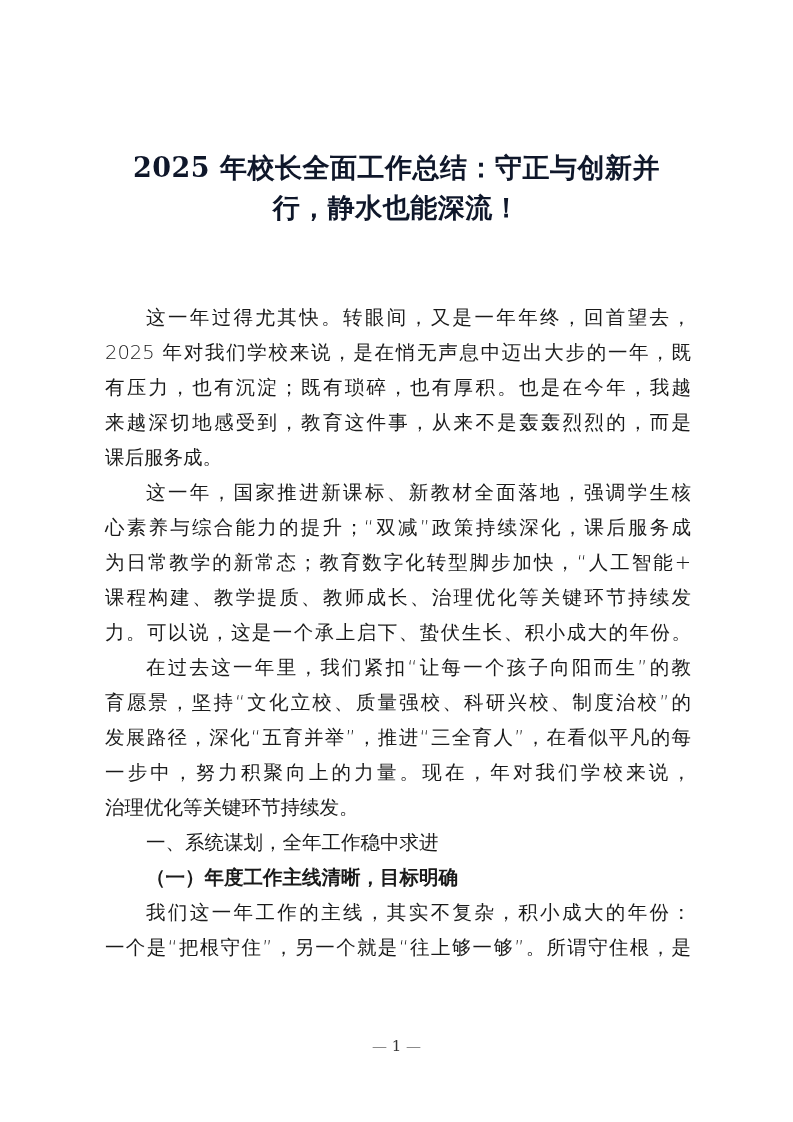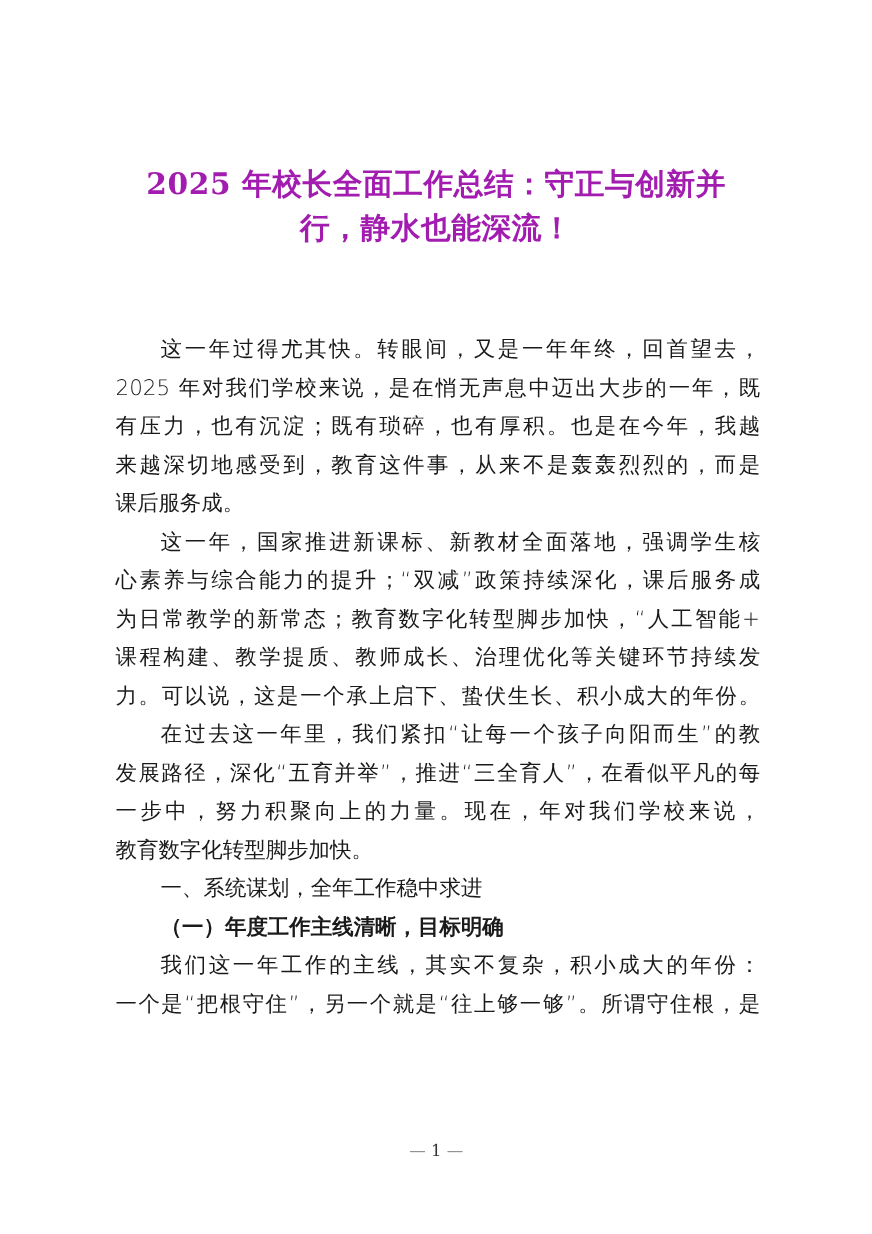--- a/index.html
+++ b/index.html
@@ -25,21 +25,21 @@
   .title {
     position: absolute;
     left: 100px;
     top: 148px;
     width: 593px;
     text-align: center;
     font-family: "DejaVu Serif", "Liberation Serif", serif;
     font-weight: bold;
     font-size: 27px;
     line-height: 40px;
-    color: #a21caf;
+    color: #0f172a;
     letter-spacing: 0.5px;
   }
   .title span { display: block; }
   .body-text {
     position: absolute;
     left: 105px;
     top: 268px;
     width: 586px;
     margin-top: 32px;
   }
@@ -87,23 +87,24 @@
     <div class="line">2025 年对我们学校来说，是在悄无声息中迈出大步的一年，既</div>
     <div class="line">有压力，也有沉淀；既有琐碎，也有厚积。也是在今年，我越</div>
     <div class="line">来越深切地感受到，教育这件事，从来不是轰轰烈烈的，而是</div>
     <div class="line last">课后服务成。</div>
     <div class="line indent">这一年，国家推进新课标、新教材全面落地，强调学生核</div>
     <div class="line">心素养与综合能力的提升；“双减”政策持续深化，课后服务成</div>
     <div class="line">为日常教学的新常态；教育数字化转型脚步加快，“人工智能+</div>
     <div class="line">课程构建、教学提质、教师成长、治理优化等关键环节持续发</div>
     <div class="line">力。可以说，这是一个承上启下、蛰伏生长、积小成大的年份。</div>
     <div class="line indent">在过去这一年里，我们紧扣“让每一个孩子向阳而生”的教</div>
+    <div class="line">育愿景，坚持“文化立校、质量强校、科研兴校、制度治校”的</div>
     <div class="line">发展路径，深化“五育并举”，推进“三全育人”，在看似平凡的每</div>
     <div class="line">一步中，努力积聚向上的力量。现在，年对我们学校来说，</div>
-    <div class="line last">教育数字化转型脚步加快。</div>
+    <div class="line last">治理优化等关键环节持续发。</div>
     <div class="line heading">一、系统谋划，全年工作稳中求进</div>
     <div class="line heading bold">（一）年度工作主线清晰，目标明确</div>
     <div class="line indent">我们这一年工作的主线，其实不复杂，积小成大的年份：</div>
     <div class="line">一个是“把根守住”，另一个就是“往上够一够”。所谓守住根，是</div>
   </div>
 
   <div class="page-number">
     <span class="dash">—</span>
     <span>1</span>
     <span class="dash">—</span>

